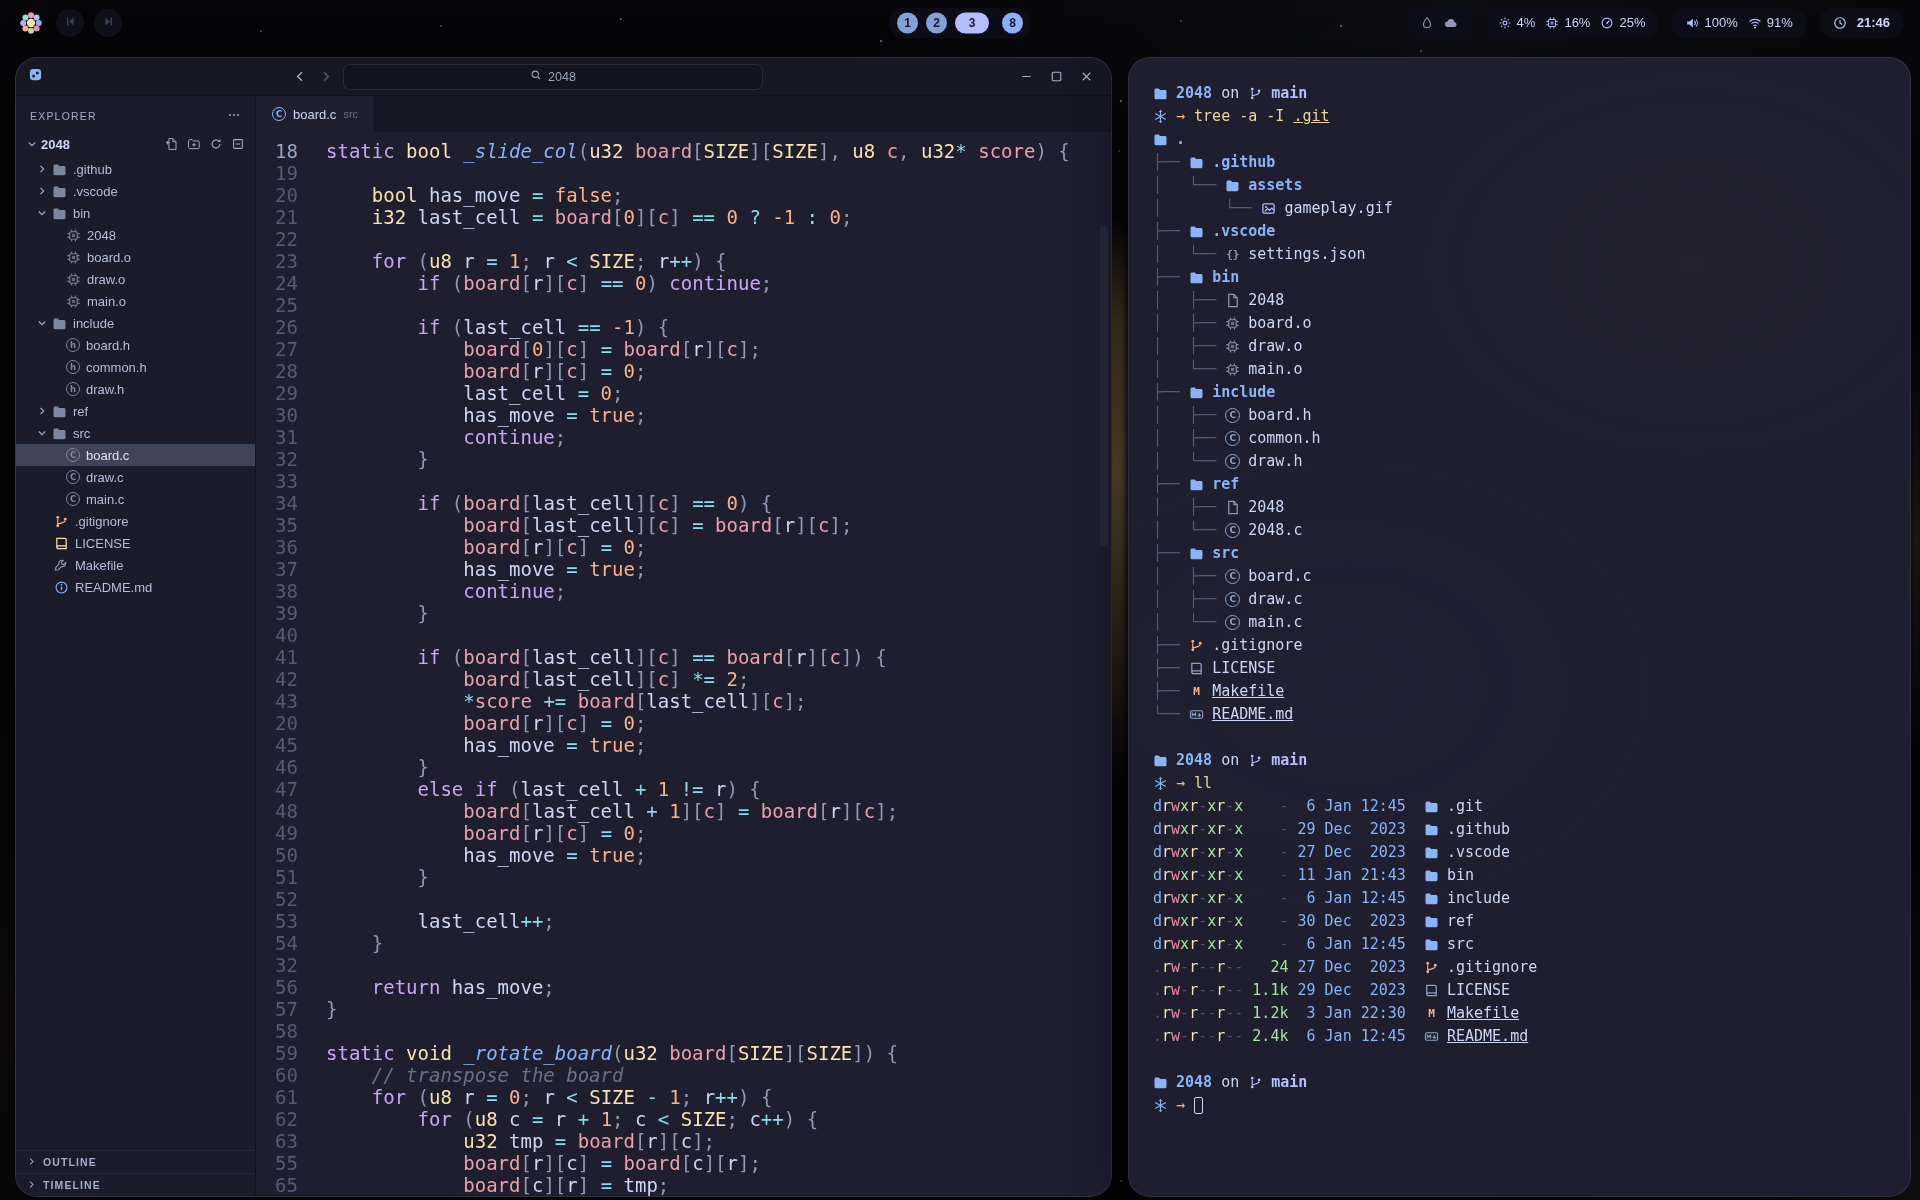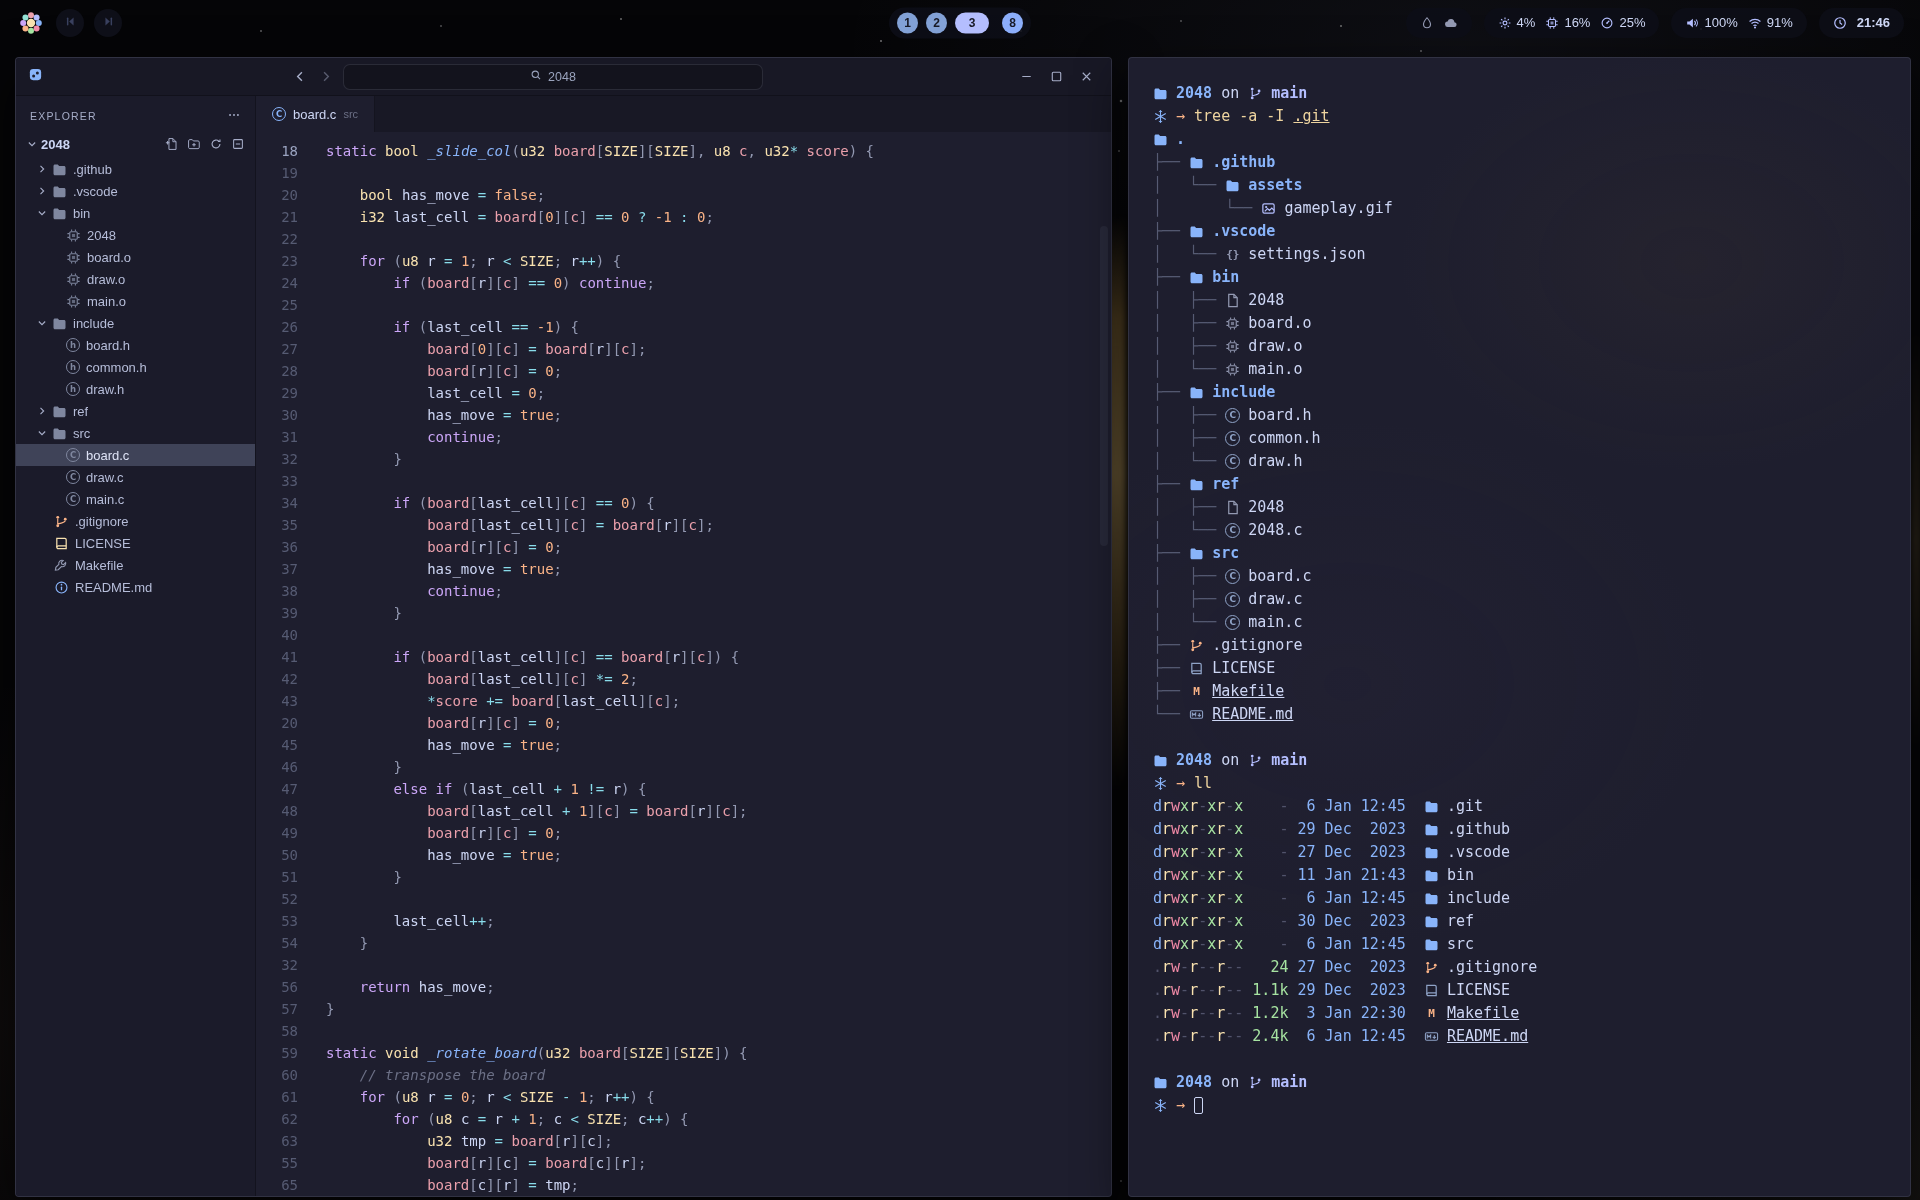--- a/index.html
+++ b/index.html
@@ -60,21 +60,21 @@
   .pill{display:flex;align-items:center;gap:10px;background:rgba(13,14,23,.85);height:30px;border-radius:999px;padding:0 14px;color:var(--text);font-size:13px}
   .pill .ic{display:inline-flex}
   .pill .ic svg{width:14px;height:14px}
   .stat{display:flex;align-items:center;gap:5px}
   .stat .ic{color:var(--lav)}
   .wicon{color:var(--ovl2)}
   #clock-pill .ic{color:var(--lav)}
   #clock-pill span{font-weight:bold}
 
   
-  .window{position:absolute;background:var(--base);border-radius:4px;border:1px solid rgba(147,153,178,.16);box-shadow:0 18px 50px rgba(0,0,0,.65);z-index:3;overflow:hidden}
+  .window{position:absolute;background:var(--base);border-radius:22px;border:1px solid rgba(147,153,178,.16);box-shadow:0 18px 50px rgba(0,0,0,.65);z-index:3;overflow:hidden}
 
   
   #editor-window{left:15px;top:57px;width:1097px;height:1140px;display:flex;flex-direction:column}
   .titlebar{height:38px;background:var(--mantle);display:flex;align-items:center;padding:0 12px;gap:10px;border-bottom:1px solid rgba(17,17,27,.9);flex:none}
   .titlebar .ic svg{width:15px;height:15px}
   .tb-sp{flex:1}
   .nav-arrow{color:var(--sub);display:inline-flex;cursor:pointer}
   .nav-arrow.dim{opacity:.45}
   .searchbox{width:420px;height:26px;background:rgba(17,17,27,.75);border:1px solid rgba(147,153,178,.18);border-radius:7px;display:flex;align-items:center;justify-content:center;gap:6px;color:#9aa3bd;font-size:12.5px;cursor:text}
   .searchbox .ic svg{width:12px;height:12px}
@@ -108,21 +108,21 @@
   .sb-sections{position:absolute;left:0;right:0;bottom:0}
   .sb-sec{height:23px;display:flex;align-items:center;gap:6px;padding:0 10px;border-top:1px solid rgba(147,153,178,.1);color:var(--sub);font-size:10.5px;letter-spacing:1.1px;font-weight:bold;cursor:pointer}
   .sb-sec .ic svg{width:11px;height:11px}
 
   .edcol{flex:1;display:flex;flex-direction:column;min-width:0;position:relative}
   .tabs{height:36px;background:var(--mantle);display:flex;align-items:stretch;flex:none}
   .tab{display:flex;align-items:center;gap:7px;padding:0 16px;background:var(--base);border-right:1px solid rgba(17,17,27,.8);font-size:13px;color:var(--text);cursor:pointer}
   .tab .lc{color:var(--blue)}
   .tab .hint{color:var(--ovl);font-size:11px}
   .tab-actions{margin-left:auto;display:flex;align-items:center;gap:14px;padding-right:14px;color:var(--sub)}
-  .codewrap{flex:1;display:flex;padding-top:8px;overflow:hidden;font-family:"DejaVu Sans Mono",monospace;font-size:14px;line-height:22px}
+  .codewrap{flex:1;display:flex;padding-top:8px;overflow:hidden;font-family:"DejaVu Sans Mono",monospace;font-size:19px;line-height:22px}
   .gutter{width:52px;text-align:right;padding-right:10px;color:#565b73;flex:none}
   .gutter .ln{height:22px}
   .gutter .ln.act{color:#9aa3c0}
   .code{padding-left:18px;white-space:pre;flex:1;overflow:hidden}
   .cl{height:22px}
   .tk-k{color:var(--mauve)}
   .tk-t{color:var(--yellow);}
   .tk-f{color:var(--blue);font-style:italic}
   .tk-p{color:var(--maroon);}
   .tk-v{color:var(--text)}
@@ -543,20 +543,34 @@
             <span class="ic fic i-blue">
               <svg viewBox="0 0 16 16" aria-hidden="true">
                 <circle cx="8" cy="8" r="5.8" fill="none" stroke="currentColor" stroke-width="1.2"></circle>
                 <rect x="7.3" y="7" width="1.4" height="4" rx=".7" fill="currentColor"></rect>
                 <circle cx="8" cy="5" r=".9" fill="currentColor"></circle>
               </svg>
             </span>
             <span class="lab">README.md</span>
           </div>
         </div>
+      <div class="sb-sections">
+        <div class="sb-sec">
+          <span class="ic"><svg viewBox="0 0 16 16" aria-hidden="true">
+                <path d="M6 3.8L10.2 8 6 12.2" fill="none" stroke="currentColor" stroke-width="1.5"></path>
+              </svg></span>
+          <span>OUTLINE</span>
+        </div>
+        <div class="sb-sec">
+          <span class="ic"><svg viewBox="0 0 16 16" aria-hidden="true">
+                <path d="M6 3.8L10.2 8 6 12.2" fill="none" stroke="currentColor" stroke-width="1.5"></path>
+              </svg></span>
+          <span>TIMELINE</span>
+        </div>
+      </div>
     </aside>
     <div class="edcol">
       <div class="tabs">
         <div class="tab">
           <span class="lc">C</span>
           <span>board.c</span>
           <span class="hint">src</span>
         </div>
         <div class="tab-actions" id="tab-actions"></div>
       </div>

